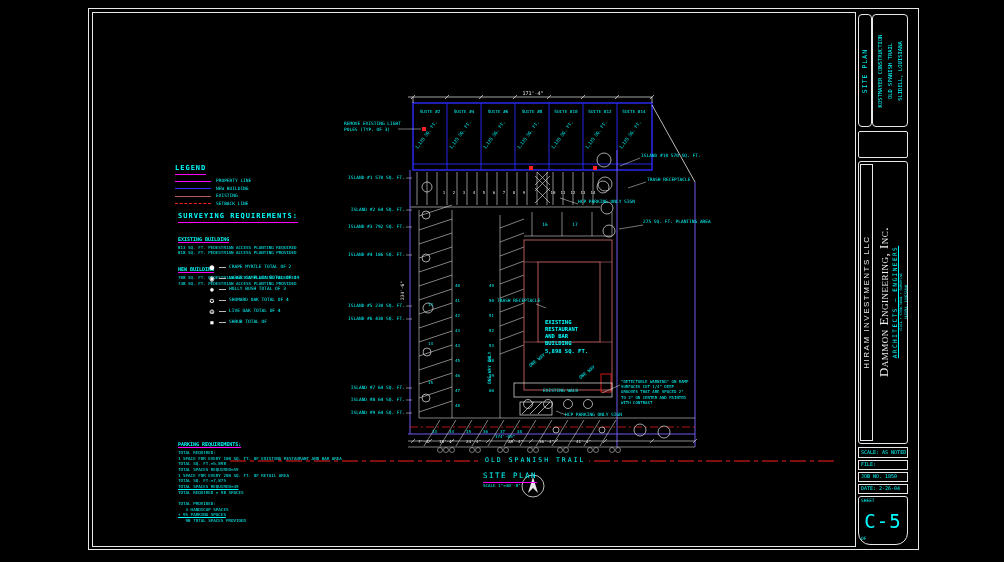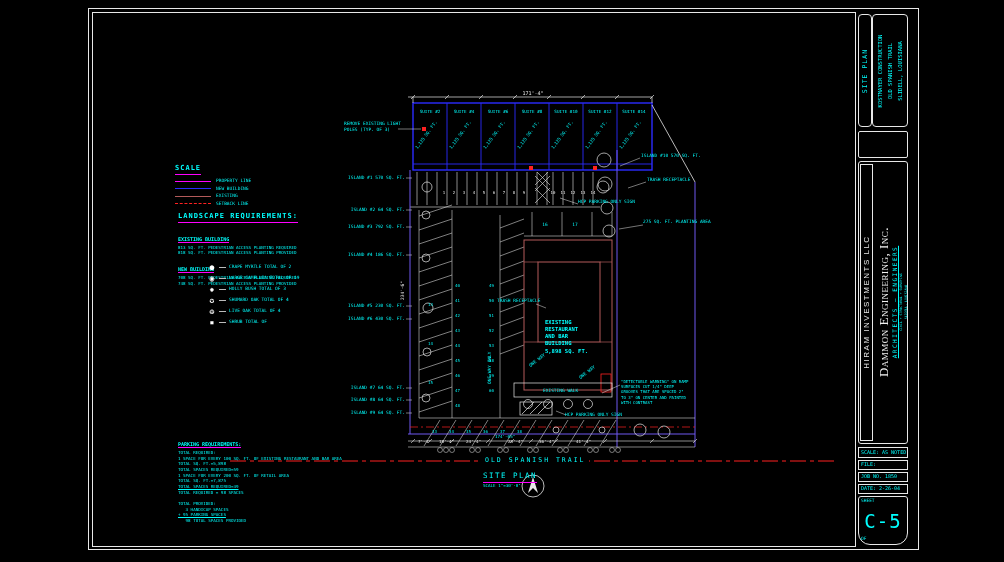--- a/index.html
+++ b/index.html
@@ -152,21 +152,21 @@
       <path d="M640 158 L620 166 M646 182 L628 188 M578 204 L560 198 M643 225 L619 229 M536 304 L546 308 M566 415 L556 411 M620 385 L602 393"></path>
     </g>
 
     <g stroke="#E8E8E8" fill="none" stroke-width="0.8">
       <circle cx="533" cy="486" r="11"></circle>
       <path d="M533 477 L528 493 L533 488 L538 493 Z" fill="#E8E8E8" stroke="none"></path>
     </g>
   </svg>
 
   <div class="blk" style="left:175px;top:155px;width:120px">
-    <div class="h1">SCALE</div>
+    <div class="h1">LEGEND</div>
     <div>
         <div class="legend-row">
           <div class="legend-swatch" style="border-top-color: rgb(255, 0, 255);"></div>
           <span>PROPERTY LINE</span>
         </div>
         <div class="legend-row">
           <div class="legend-swatch" style="border-top-color: rgb(43, 43, 255);"></div>
           <span>NEW BUILDING</span>
         </div>
         <div class="legend-row">
@@ -174,21 +174,21 @@
           <span>EXISTING</span>
         </div>
         <div class="legend-row">
           <div class="legend-swatch" style="border-top-color: rgb(255, 33, 33); border-top-style: dashed;"></div>
           <span>SETBACK LINE</span>
         </div>
       </div>
   </div>
 
   <div class="blk" style="left:178px;top:203px;width:215px">
-    <div class="h1">LANDSCAPE REQUIREMENTS:</div>
+    <div class="h1">SURVEYING REQUIREMENTS:</div>
     <div>
       <div class="h2">EXISTING BUILDING</div>
       <div>
           <div class="ln">813 SQ. FT. PEDESTRIAN ACCESS PLANTING REQUIRED</div>
           <div class="ln">818 SQ. FT. PEDESTRIAN ACCESS PLANTING PROVIDED</div>
         </div>
     </div>
     <div>
       <div class="h2">NEW BUILDING</div>
       <div>

